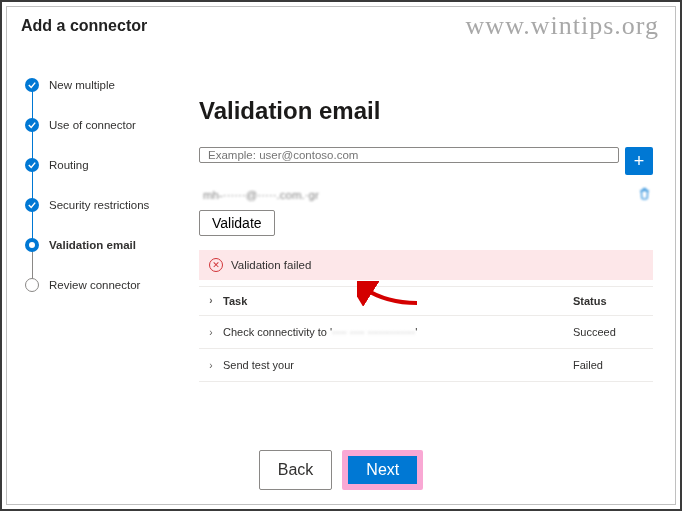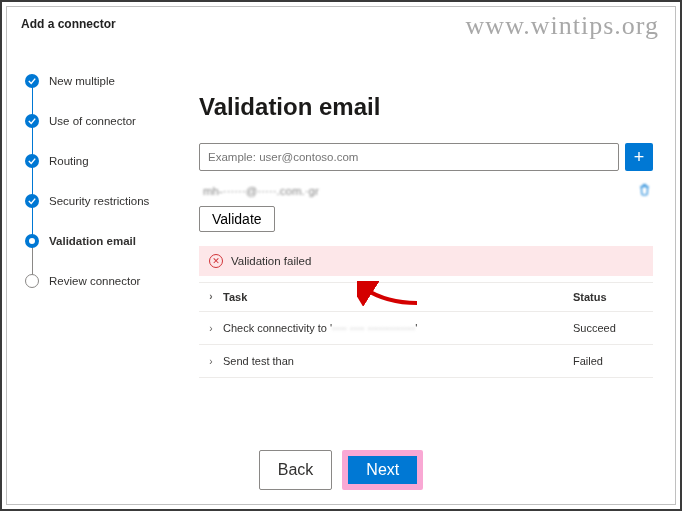--- a/index.html
+++ b/index.html
@@ -1,35 +1,35 @@
 <!DOCTYPE html>
 <html><head>
 <meta charset="utf-8">
 <style>
   * { box-sizing: border-box; margin: 0; padding: 0; }
   html, body { width: 682px; height: 511px; font-family: "Segoe UI", Arial, sans-serif; background: #fff; }
   .outer { width: 682px; height: 511px; border: 2px solid #3a3a3a; position: relative; overflow: hidden; }
   .inner { position: absolute; inset: 4px; border: 1px solid #c0c0c0; background: #fff; }
   .watermark { position: absolute; top: 4px; right: 16px; font-size: 26px; letter-spacing: 1px; color: #999; font-family: Georgia, serif; opacity: 0.85; pointer-events: none; }
-  .header { padding: 10px 14px 8px; font-size: 12px; font-weight: 600; color: #222; }
+  .header { padding: 10px 14px 8px; font-size: 16px; font-weight: 600; color: #222; }
   .body { display: flex; height: calc(100% - 80px); }
   .steps { width: 180px; padding: 22px 8px 8px 18px; position: relative; }
   .step { display: flex; align-items: center; min-height: 40px; position: relative; font-size: 11.5px; color: #323130; cursor: default; }
   .step .dot { width: 14px; height: 14px; border-radius: 50%; background: #0078d4; display: flex; align-items: center; justify-content: center; flex-shrink: 0; margin-right: 10px; z-index: 2; }
   .step .dot svg { width: 8px; height: 8px; fill: #fff; }
   .step.current .dot { width: 14px; height: 14px; border: 4px solid #0078d4; background: #fff; box-sizing: border-box; }
   .step.current { font-weight: 600; }
   .step.future .dot { background: #fff; border: 1.5px solid #8a8886; box-sizing: border-box; }
   .step .line { position: absolute; left: 6.5px; top: 19px; width: 1px; height: 40px; background: #0078d4; z-index: 1; }
   .step.current .line, .step.future-line .line { background: #8a8886; }
   .main { flex: 1; padding: 30px 22px 8px 12px; overflow: hidden; }
   .title { font-size: 24px; font-weight: 600; color: #1b1a19; margin-top: 24px; margin-bottom: 22px; }
   .desc { font-size: 11.5px; color: #605e5c; line-height: 1.5; margin-bottom: 14px; }
   .input-row { display: flex; gap: 6px; margin-bottom: 10px; }
-  .email-input { flex: 1; border: 1px solid #8a8886; border-radius: 2px; padding: 5px 8px; font-size: 11.5px; color: #605e5c; font-family: inherit; height: 28px; }
+  .email-input { flex: 1; border: 1px solid #8a8886; border-radius: 2px; padding: 5px 8px; font-size: 11.5px; color: #605e5c; font-family: inherit; height: 16px; }
   .add-btn { width: 28px; height: 28px; background: #0078d4; border: none; color: #fff; font-size: 18px; display: flex; align-items: center; justify-content: center; cursor: pointer; border-radius: 2px; }
   .entry-row { display: flex; align-items: center; justify-content: space-between; font-size: 11.5px; color: #888; padding: 2px 2px 8px 4px; filter: blur(1.2px); }
   .entry-row .del { color: #0078d4; cursor: pointer; filter: none; }
   .validate-btn { border: 1px solid #8a8886; background: #fff; padding: 4px 12px; font-size: 14px; cursor: pointer; border-radius: 2px; margin-bottom: 14px; }
   .arrow { position: absolute; left: 350px; top: 274px; pointer-events: none; }
   .error-bar { background: #fde7e9; padding: 8px 10px; display: flex; align-items: center; gap: 8px; font-size: 11.5px; color: #323130; margin-bottom: 6px; }
   .error-bar .xicon { width: 14px; height: 14px; border: 1.5px solid #d13438; border-radius: 50%; display: flex; align-items: center; justify-content: center; color: #d13438; font-size: 9px; line-height: 1; flex-shrink: 0; }
   .task-header { display: flex; font-size: 11px; font-weight: 600; color: #323130; padding: 8px 0 8px 0; border-top: 1px solid #edebe9; border-bottom: 1px solid #edebe9; }
   .task-row { display: flex; font-size: 11px; color: #323130; padding: 10px 0; border-bottom: 1px solid #edebe9; align-items: center; }
   .chev { width: 24px; text-align: center; color: #605e5c; font-size: 10px; cursor: pointer; }
@@ -135,21 +135,21 @@
           <div class="chev">›</div>
           <div class="tcol">
             <span>Check connectivity to '</span><span class="blurspan">···· ···· ·············</span><span>'</span>
           </div>
           <div class="scol">Succeed</div>
         </div>
 
         <div class="task-row">
           <div class="chev">›</div>
           <div class="tcol">
-            <span>Send test than</span>
+            <span>Send test your</span>
           </div>
           <div class="scol">Failed</div>
         </div>
       </div>
     </div>
 
     <svg class="arrow" width="70" height="30">
       <defs>
           <marker id="ah" markerWidth="8" markerHeight="8" refX="2" refY="4" orient="auto">
             <path d="M0,0 L8,4 L0,8 Z" fill="#d40000"></path>

